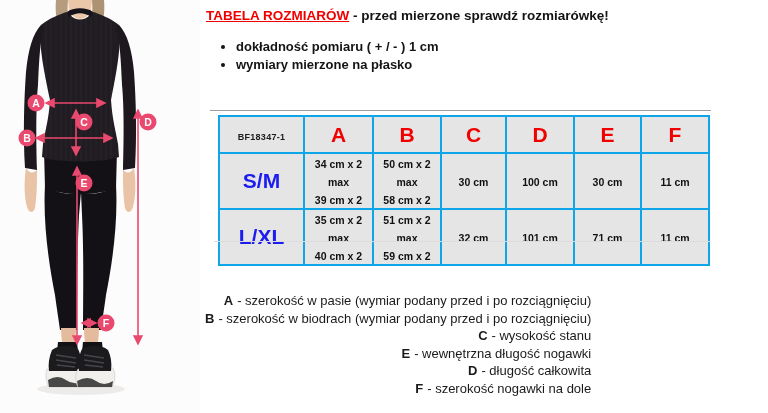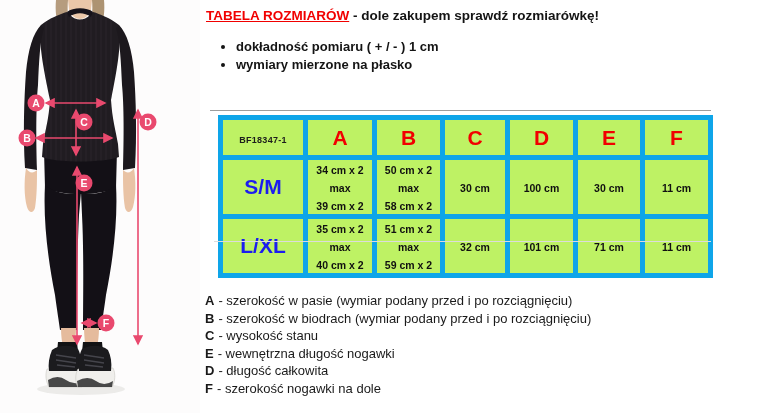--- a/index.html
+++ b/index.html
@@ -15,29 +15,29 @@
   .title .hl{color:#f10000;text-decoration:underline;}
   .title .rest{color:#141414;}
   ul.bullets{margin:14px 0 0 0;padding-left:30px;list-style:disc;}
   ul.bullets li{font-size:13px;font-weight:bold;color:#141414;line-height:18px;}
   
   #top-rule{position:absolute;left:210px;top:110px;width:501px;height:1px;background:#9d9d9d;}
   #bottom-rule{position:absolute;left:214px;top:241px;width:497px;height:1px;background:#dcdcdc;}
   #size-table{
     position:absolute;left:218px;top:115px;border-collapse:collapse;table-layout:fixed;
   }
-  #size-table td{border:5px solid #0ea5e9;text-align:center;vertical-align:middle;padding:0;background:#bef264;}
+  #size-table td{border:2px solid #0ea5e9;text-align:center;vertical-align:middle;padding:0;background:#e5e5e5;}
   #size-table tr.hdr td{height:35px;}
   #size-table tr.data td{height:42px;text-align:center;}
   .code{font-size:9px;font-weight:bold;color:#1c1c1c;letter-spacing:0.3px;}
   .col-letter{font-size:21px;font-weight:bold;color:#f10000;}
   .size-label{font-size:21px;font-weight:bold;color:#1c1cf0;}
   .cell-val{font-size:10.5px;font-weight:bold;color:#101010;line-height:1.3;white-space:pre-line;}
   
-  #legend{position:absolute;left:205px;top:292px;}
+  #legend{position:absolute;left:205px;top:292px;text-align:right;}
   .legend-row{font-size:13px;line-height:17.5px;color:#1a1a1a;}
   .legend-letter{font-weight:bold;margin-right:4px;}
 </style>
 </head>
 <body>
 
 <svg id="photo" viewBox="0 0 200 413" xmlns="http://www.w3.org/2000/svg">
   <defs>
     <marker id="ah" viewBox="0 0 10 10" refX="8.5" refY="5" markerWidth="6.5" markerHeight="6.5" orient="auto-start-reverse">
       <path d="M0,0 L10,5 L0,10 Z" fill="#e9496e"></path>
@@ -122,21 +122,21 @@
     </g>
     <g>
       <circle cx="106" cy="323" r="8.5" fill="#e9496e"></circle>
       <text x="106" y="326.8">F</text>
     </g>
   </g>
 </svg>
 
 <div id="header-block">
   <div class="title">
-    <span class="hl">TABELA ROZMIARÓW</span><span class="rest"> - dole zakupem sprawdź rozmiarówkę!</span>
+    <span class="hl">TABELA ROZMIARÓW</span><span class="rest"> - przed mierzone sprawdź rozmiarówkę!</span>
   </div>
   <ul class="bullets">
     <li>dokładność pomiaru ( + / - ) 1 cm</li>
     <li>wymiary mierzone na płasko</li>
   </ul>
 </div>
 
 <div id="top-rule"></div>
 <table id="size-table">
   <colgroup>

